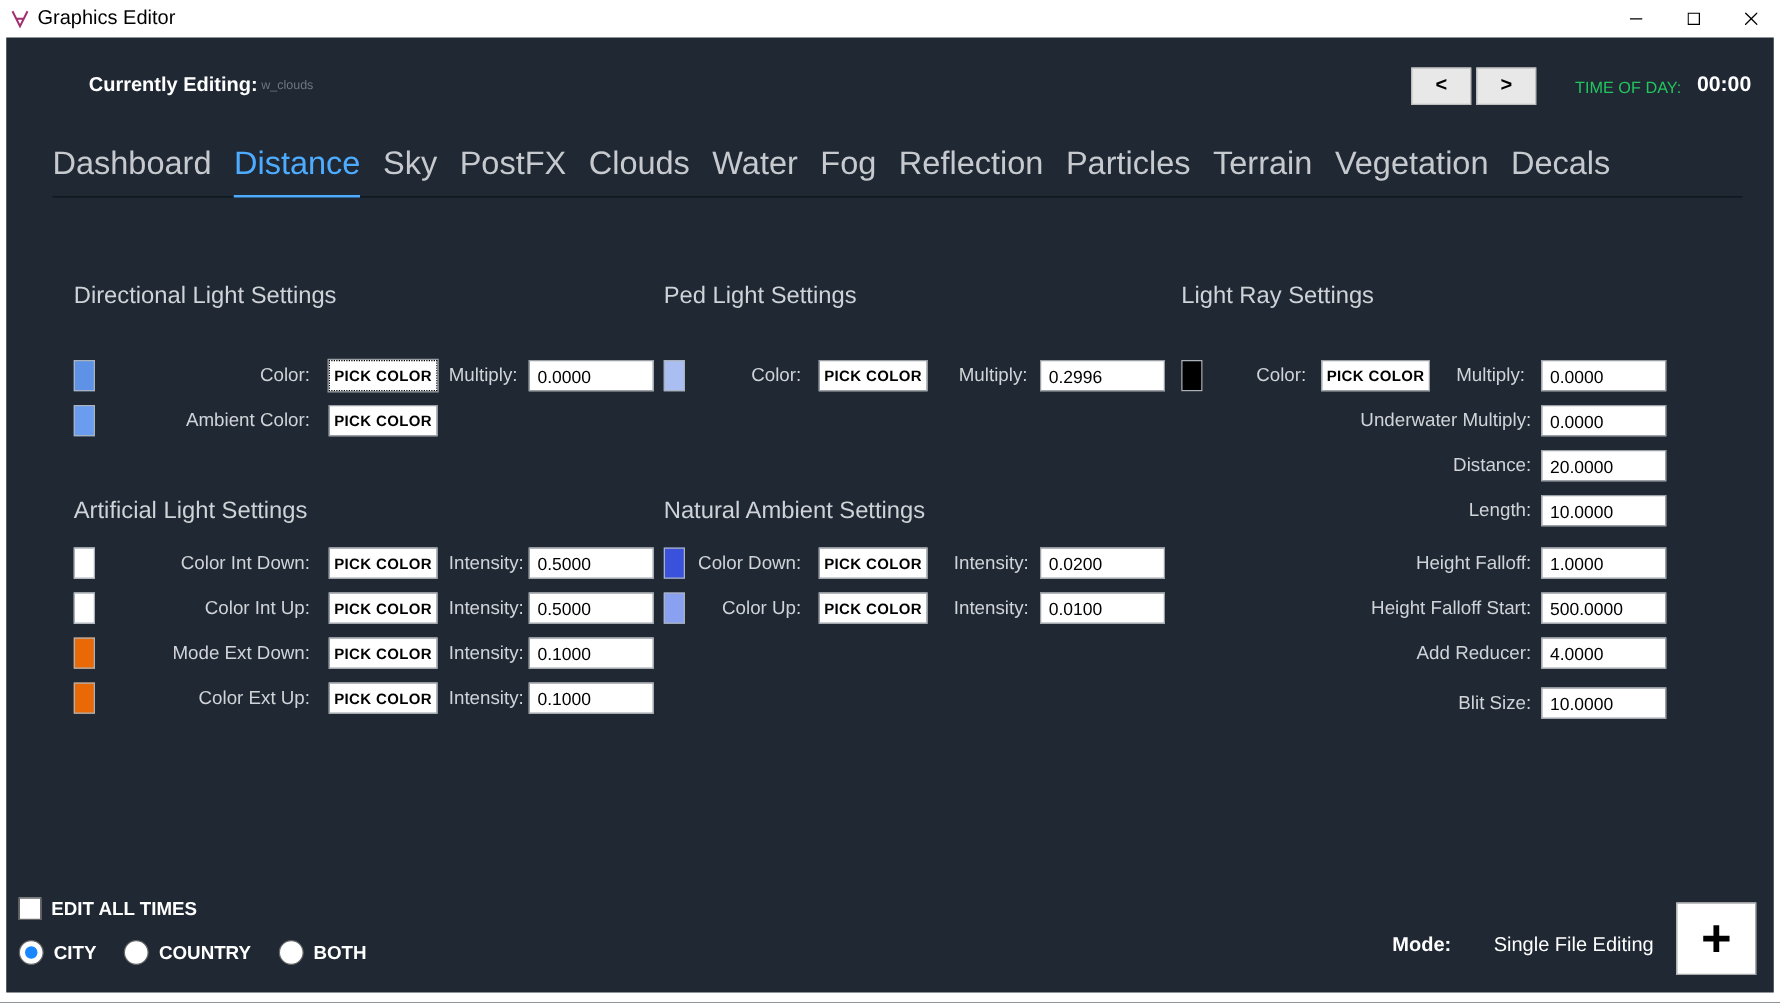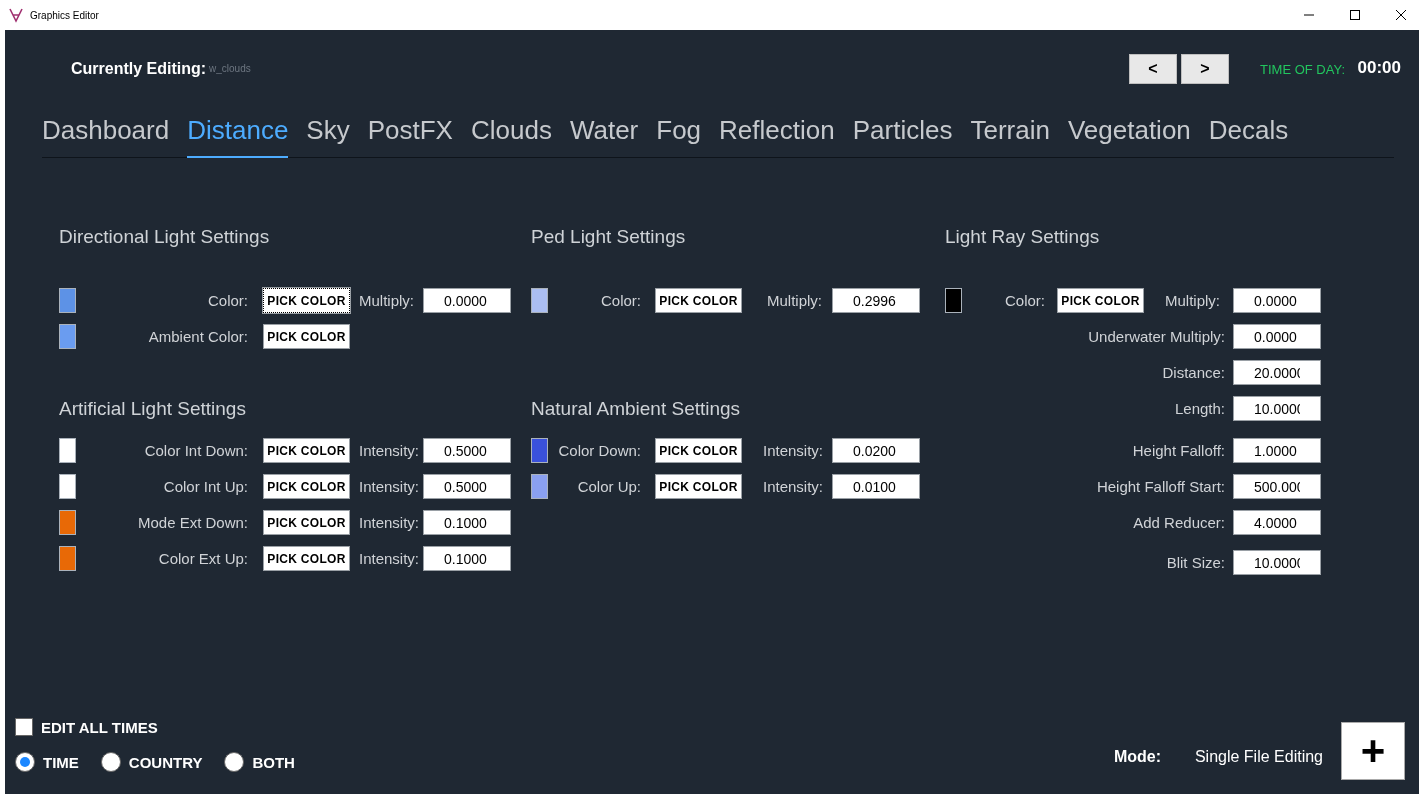--- a/index.html
+++ b/index.html
@@ -1,19 +1,19 @@
 <!DOCTYPE html>
 <html><head>
 <meta charset="utf-8">
 <style>
   * { box-sizing: border-box; margin: 0; padding: 0; font-family: "Segoe UI", Arial, sans-serif; }
   body { background: #fff; width: 1424px; height: 802px; overflow: hidden; }
 
   
-  .titlebar { height: 30px; background: #fff; display: flex; align-items: center; padding-left: 8px; font-size: 10px; color: #000; }
+  .titlebar { height: 30px; background: #fff; display: flex; align-items: center; padding-left: 8px; font-size: 16px; color: #000; }
   .titlebar .app-icon { width: 16px; height: 16px; margin-right: 6px; display: inline-flex; align-items: center; justify-content: center; }
   .titlebar .window-controls { margin-left: auto; display: flex; }
   .titlebar .window-controls div { width: 46px; height: 30px; display: flex; align-items: center; justify-content: center; }
   .titlebar .window-controls svg { width: 10px; height: 10px; }
 
   
   .app { position: relative; width: 1414px; height: 764px; margin: 0 5px 5px 5px; background: #1f2833; color: #e6e6e6; }
 
   
   .top-strip { position: absolute; left: 0; top: 0; width: 100%; height: 70px; }
@@ -29,21 +29,21 @@
   .tab  { font-size: 26px; color: #c6c9cd; padding: 4px 0 10px 0; cursor: pointer; }
   .tab.active { color: #4dacff; border-bottom: 2px solid #4dacff; margin-bottom: -1px; }
 
   
   .section-title { position: absolute; font-size: 19px; color: #cfd3d7; }
   .swatch { position: absolute; width: 17px; height: 25px; border: 1px solid #aab2bb; }
   .lbl    { position: absolute; font-size: 15px; color: #d0d3d7; text-align: right; }
   .pick   { position: absolute; width: 87px; height: 25px; background: #fff; border: 1px solid #9aa0a6; font-size: 12px; font-weight: 700; letter-spacing: 0.3px; color: #000; cursor: pointer; text-align: center; }
   .pick.focused { border: 1px dotted #000; outline: 1px solid #9aa0a6; }
   .lbl2   { position: absolute; font-size: 15px; color: #d0d3d7; }
-  .val    { position: absolute; width: 88px; height: 25px; background: #fff; border: 1px solid #9aa0a6; color: #000; font-size: 14px; padding: 2px 20px; }
+  .val    { position: absolute; width: 100px; height: 25px; background: #fff; border: 1px solid #9aa0a6; color: #000; font-size: 14px; padding: 2px 6px; }
 
   
   .footer-check { position: absolute; left: 10px; bottom: 58px; display: flex; align-items: center; gap: 8px; }
   .footer-check .box { width: 18px; height: 18px; background: #fff; border: 1px solid #666; }
   .footer-check span { font-size: 15px; font-weight: 700; color: #fff; }
 
   .radio-row { position: absolute; left: 10px; bottom: 22px; display: flex; align-items: center; gap: 22px; }
   .radio-item { display: flex; align-items: center; gap: 8px; cursor: pointer; }
   .radio-circle { width: 20px; height: 20px; border-radius: 50%; background: #fff; border: 1px solid #666; display: flex; align-items: center; justify-content: center; }
   .radio-circle .dot { width: 10px; height: 10px; border-radius: 50%; background: #1b87ff; }
@@ -199,21 +199,21 @@
   <div class="footer-check">
     <div class="box"></div>
     <span>EDIT ALL TIMES</span>
   </div>
 
   <div class="radio-row" id="radio-row">
       <div class="radio-item">
        <div class="radio-circle">
           <div class="dot"></div>
         </div>
-       <span>TIME</span>
+       <span>CITY</span>
      </div>
       <div class="radio-item">
        <div class="radio-circle"></div>
        <span>COUNTRY</span>
      </div>
       <div class="radio-item">
        <div class="radio-circle"></div>
        <span>BOTH</span>
      </div>
     </div>

